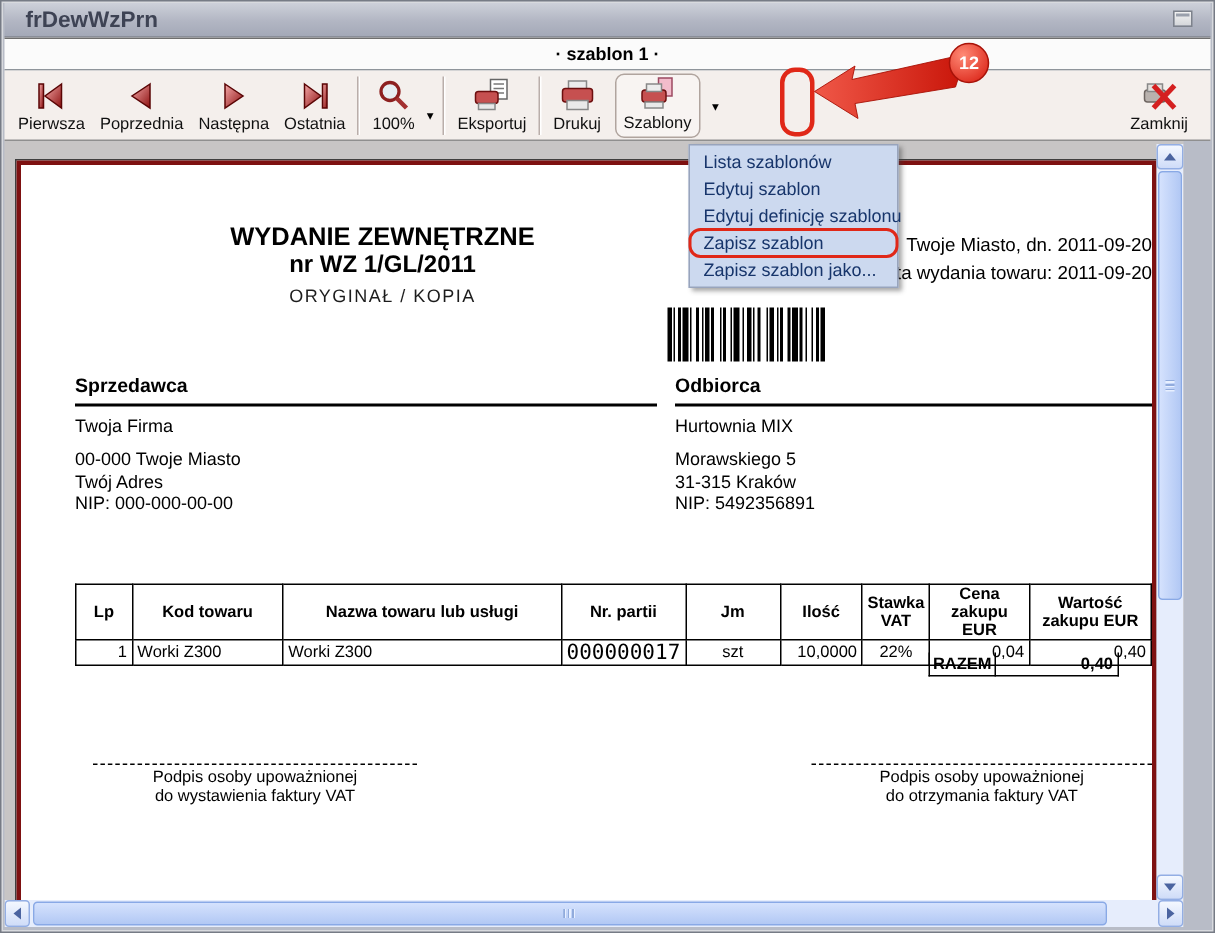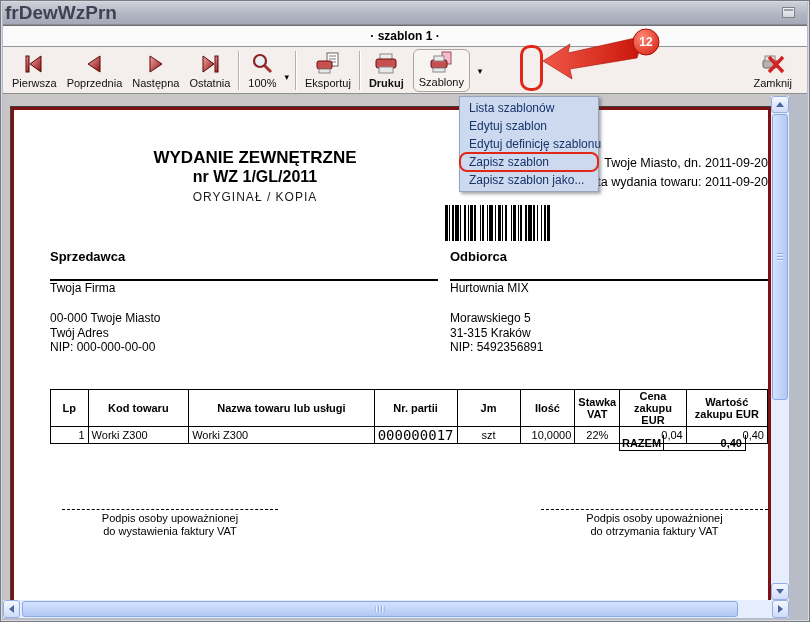--- a/index.html
+++ b/index.html
@@ -4,58 +4,58 @@
 <style>
   html,body{margin:0;padding:0;background:#fff;}
   *{box-sizing:border-box;}
   .window{position:relative;width:810px;height:622px;background:#b8bcc7;
     box-shadow:inset 0 0 0 1px #767b85, inset 0 0 0 2px #d8dade;
     font-family:"Liberation Sans",sans-serif;overflow:hidden;}
   
   .titlebar{position:absolute;left:3px;top:2px;right:3px;height:23px;
     background:linear-gradient(#cdd0d9,#b2b6c3 55%,#a4a9b8);
     border-bottom:1px solid #8a8e99;display:flex;align-items:center;}
-  .titlebar .title{font-size:19px;font-weight:bold;color:#3e4354;padding-left:2px;text-align:right;}
+  .titlebar .title{font-size:15px;font-weight:bold;color:#3e4354;padding-left:14px;text-align:right;}
   .max-btn{position:absolute;right:12px;top:5px;width:13px;height:11px;
     background:linear-gradient(#f2f2f2,#d4d6da);border:1px solid #7d828c;}
   .max-btn::after{content:"";position:absolute;left:1px;right:1px;top:1px;height:2px;background:#9aa0ac;}
   
   .strip{position:absolute;left:3px;top:25px;right:3px;height:22px;background:#fbfbfb;
     border-top:1px solid #6e6e6e;border-bottom:1px solid #8f959b;
     display:flex;align-items:center;justify-content:center;
     font-size:12px;font-weight:bold;color:#000;}
   
   .toolbar{position:absolute;left:3px;top:47px;right:3px;height:47px;background:#f4efec;
     border-bottom:1px solid #8f8f8f;display:flex;align-items:stretch;padding:2px 4px 1px 4px;}
   .tb-btn{display:flex;flex-direction:column;align-items:center;justify-content:flex-end;
     gap:1px;padding:1px 5px 3px 5px;font-size:11px;color:#101010;white-space:nowrap;}
   .tb-btn svg{display:block;}
-  .tb-btn.bold{font-weight:bold;}
+  .tb-btn.bold{font-weight:normal;}
   .tb-sep{width:2px;margin:2px 3px;border-left:1px solid #b9aeaa;border-right:1px solid #ffffff;}
   .tb-caret{align-self:center;font-size:9px;color:#000;padding:0 3px;margin-top:12px;}
   .tb-btn.raised{border:1px solid #b0a49e;background:#f8f4f2;border-radius:6px;}
   .dd-btn{width:20px;display:flex;align-items:center;justify-content:center;font-size:9px;color:#000;}
   .spacer{flex:1;}
   
   .preview{position:absolute;left:3px;top:94px;width:786px;height:524px;background:#c7c5c5;overflow:hidden;}
   .page{position:absolute;left:8px;top:13px;width:760px;height:520px;background:#fff;
     border:3px solid #7e1111;box-shadow:0 0 0 1px #3f3f3f;}
   .page-in{position:absolute;left:0;top:0;width:754px;height:514px;font-size:12px;color:#000;}
   .doc-head{position:absolute;left:66px;top:38px;width:350px;text-align:center;}
   .doc-head .t1{font-size:17px;font-weight:bold;}
   .doc-head .t2{font-size:16px;font-weight:bold;}
   .doc-head .t3{font-size:12px;color:#1c1c1c;letter-spacing:1px;margin-top:4px;}
   .dates{position:absolute;right:0;top:44px;text-align:right;font-size:12.5px;line-height:19px;}
   .barcode{position:absolute;left:431px;top:95px;width:196px;height:36px;display:flex;align-items:stretch;}
   .barcode div{height:100%;}
   .party{position:absolute;top:139px;}
-  .party .hd{font-size:13px;font-weight:bold;padding-bottom:15px;border-bottom:2px solid #000;}
-  .party .nm{}
+  .party .hd{font-size:13px;font-weight:bold;padding-bottom:5px;border-bottom:2px solid #000;}
+  .party .nm{margin-top:6px;}
   .party .ln{line-height:14.5px;}
-  .party .lines{margin-top:16px;}
+  .party .lines{margin-top:8px;}
   .seller{left:36px;width:388px;}
   .buyer{left:436px;width:318px;}
   table.items{position:absolute;left:36px;top:279px;border-collapse:collapse;table-layout:fixed;
     font-size:11px;}
   table.items th,table.items td{border:1px solid #000;padding:0 3px;overflow:hidden;}
   table.items th{font-weight:bold;text-align:center;line-height:1.1;height:28px;}
   table.items td{height:17px;}
   td.al-right{text-align:right;} td.al-center{text-align:center;} td.al-left{text-align:left;margin-top:40px;}
   td.partii{font-family:"DejaVu Sans Mono",monospace;font-size:14px;letter-spacing:0;padding:0 1px;}
   .totals{position:absolute;left:605px;top:325px;display:flex;font-size:11px;font-weight:bold;}

